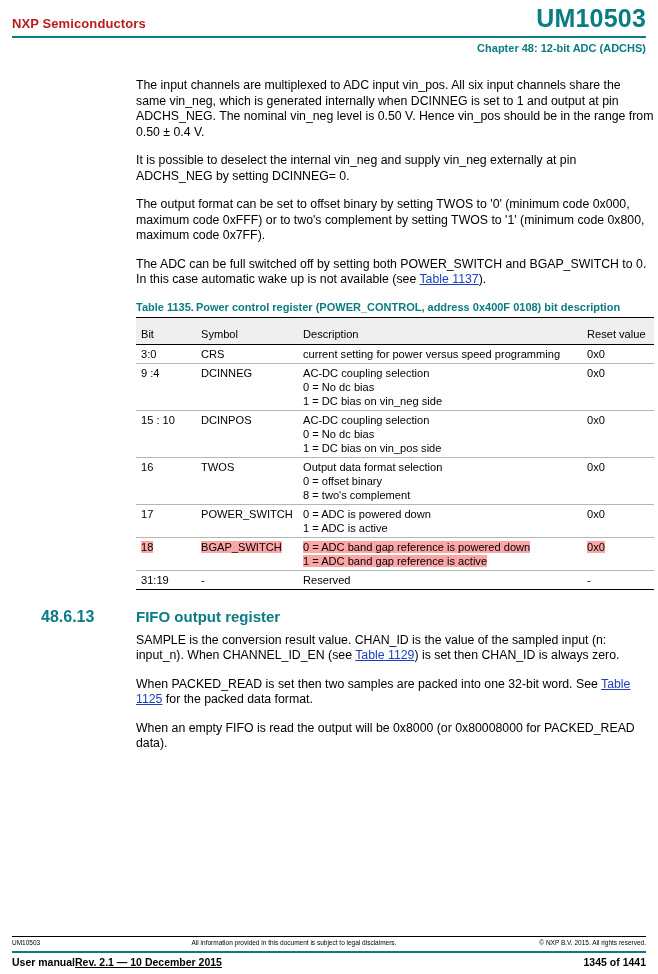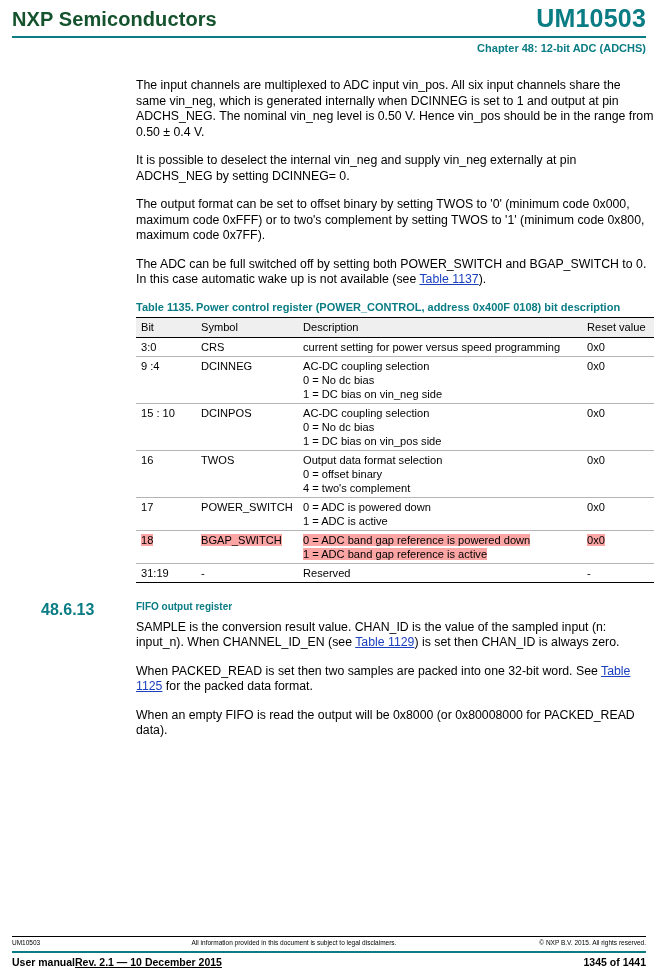--- a/index.html
+++ b/index.html
@@ -24,23 +24,23 @@
 
   
   .header {
     position: relative;
     padding: 6px 12px 2px 12px;
     display: flex;
     align-items: flex-end;
     justify-content: space-between;
   }
   .company {
-    font-size: 20px;
-    font-weight: bold;
-    color: #14532d;
+    font-size: 13px;
+    font-weight: bold;
+    color: #b91c1c;
     letter-spacing: 0.1px;
   }
   .doc-id {
     font-size: 25px;
     font-weight: bold;
     color: #0a7c84;
     letter-spacing: 0.2px;
     line-height: 1;
   }
   .header-rule {
@@ -88,21 +88,21 @@
     border-collapse: collapse;
     width: 518px;
     font-size: 11.1px;
     table-layout: fixed;
   }
   table.reg th {
     background: #efefef;
     text-align: left;
     font-weight: normal;
     vertical-align: top;
-    padding: 3px 4px 3px 5px;
+    padding: 10px 4px 3px 5px;
     border-top: 1.2px solid #000;
     border-bottom: 1.2px solid #000;
     line-height: 13px;
   }
   table.reg td {
     vertical-align: top;
     padding: 2px 4px 2px 5px;
     line-height: 14px;
   }
   table.reg tr.grouprow > td {
@@ -134,21 +134,21 @@
   }
   .section-num {
     position: absolute;
     left: -95px;
     font-size: 16px;
     font-weight: bold;
     color: #0a7c84;
     width: 90px;
   }
   .section-title {
-    font-size: 10px;
+    font-size: 15px;
     font-weight: bold;
     color: #0a7c84;
   }
   .section-wrap {
     position: relative;
   }
 
   
   .footer {
     position: absolute;
@@ -273,21 +273,21 @@
           </td>
           <td>0x0</td>
         </tr>
 
         <tr class="grouprow">
           <td>16</td>
           <td>TWOS</td>
           <td>
             <span class="desc-sub">Output data format selection</span>
             <span class="desc-sub">0 = offset binary</span>
-            <span class="desc-sub">4 = two's complement</span>
+            <span class="desc-sub">8 = two's complement</span>
           </td>
           <td>0x0</td>
         </tr>
 
         <tr class="grouprow">
           <td>17</td>
           <td class="nowrap">POWER_SWITCH</td>
           <td>
             <span class="desc-sub">0 = ADC is powered down</span>
             <span class="desc-sub">1 = ADC is active</span>

